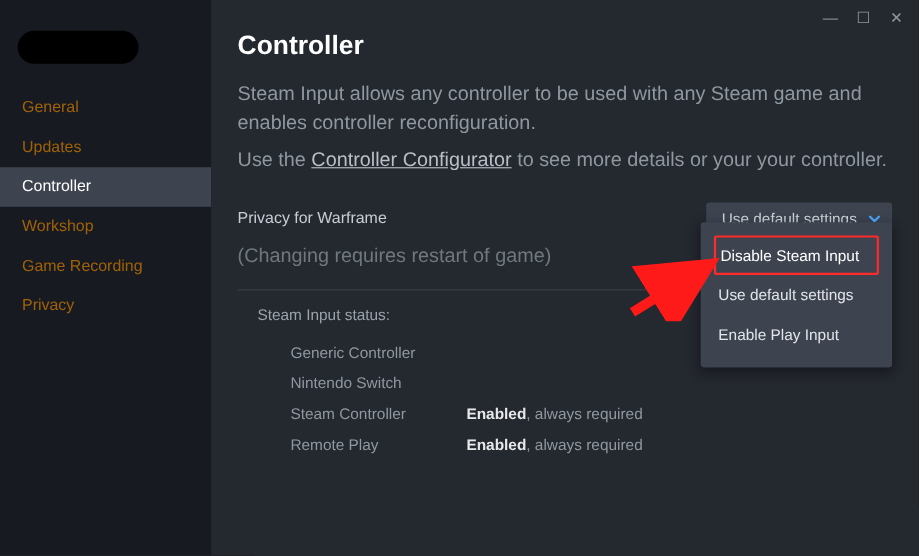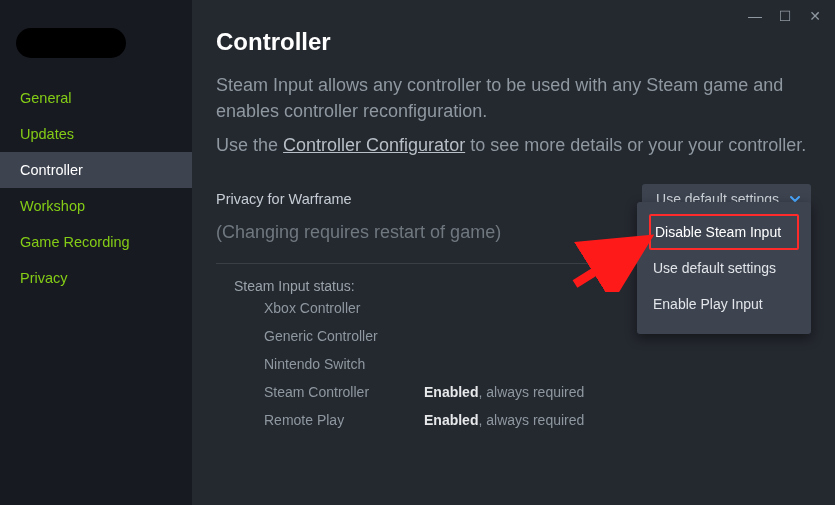--- a/index.html
+++ b/index.html
@@ -51,21 +51,21 @@
       width: 110px;
       height: 30px;
       background: #000;
       border-radius: 15px;
       margin-left: 16px;
       margin-bottom: 22px;
     }
     .sidebar-item {
       padding: 10px 20px;
       font-size: 14.5px;
-      color: #84cc16;
+      color: #a16207;
       cursor: pointer;
     }
     .sidebar-item.active {
       background: #3d4450;
       color: #ffffff;
     }
     .main {
       flex: 1;
       padding: 28px 24px 20px 24px;
       position: relative;
@@ -123,21 +123,21 @@
     }
     .status-block {
       margin-top: 20px;
       border-top: 1px solid #3a3f46;
       padding-top: 14px;
       padding-left: 18px;
     }
     .status-title {
       font-size: 14px;
       color: #9aa2aa;
-      margin-bottom: 0;
+      margin-bottom: 12px;
     }
     .status-list {
       padding-left: 30px;
     }
     .status-row {
       display: flex;
       padding: 6px 0;
       font-size: 14px;
     }
     .status-name {
@@ -222,24 +222,20 @@
         </svg>
       </div>
     </div>
 
     <div class="hint">(Changing requires restart of game)</div>
 
     <div class="status-block">
       <div class="status-title">Steam Input status:</div>
       <div class="status-list">
         <div class="status-row">
-          <div class="status-name">Xbox Controller</div>
-          <div class="status-value"><span class="enabled"></span><span></span></div>
-        </div>
-        <div class="status-row">
           <div class="status-name">Generic Controller</div>
           <div class="status-value"><span class="enabled"></span><span></span></div>
         </div>
         <div class="status-row">
           <div class="status-name">Nintendo Switch</div>
           <div class="status-value"><span class="enabled"></span><span></span></div>
         </div>
         <div class="status-row">
           <div class="status-name">Steam Controller</div>
           <div class="status-value"><span class="enabled">Enabled</span><span>, always required</span></div>

